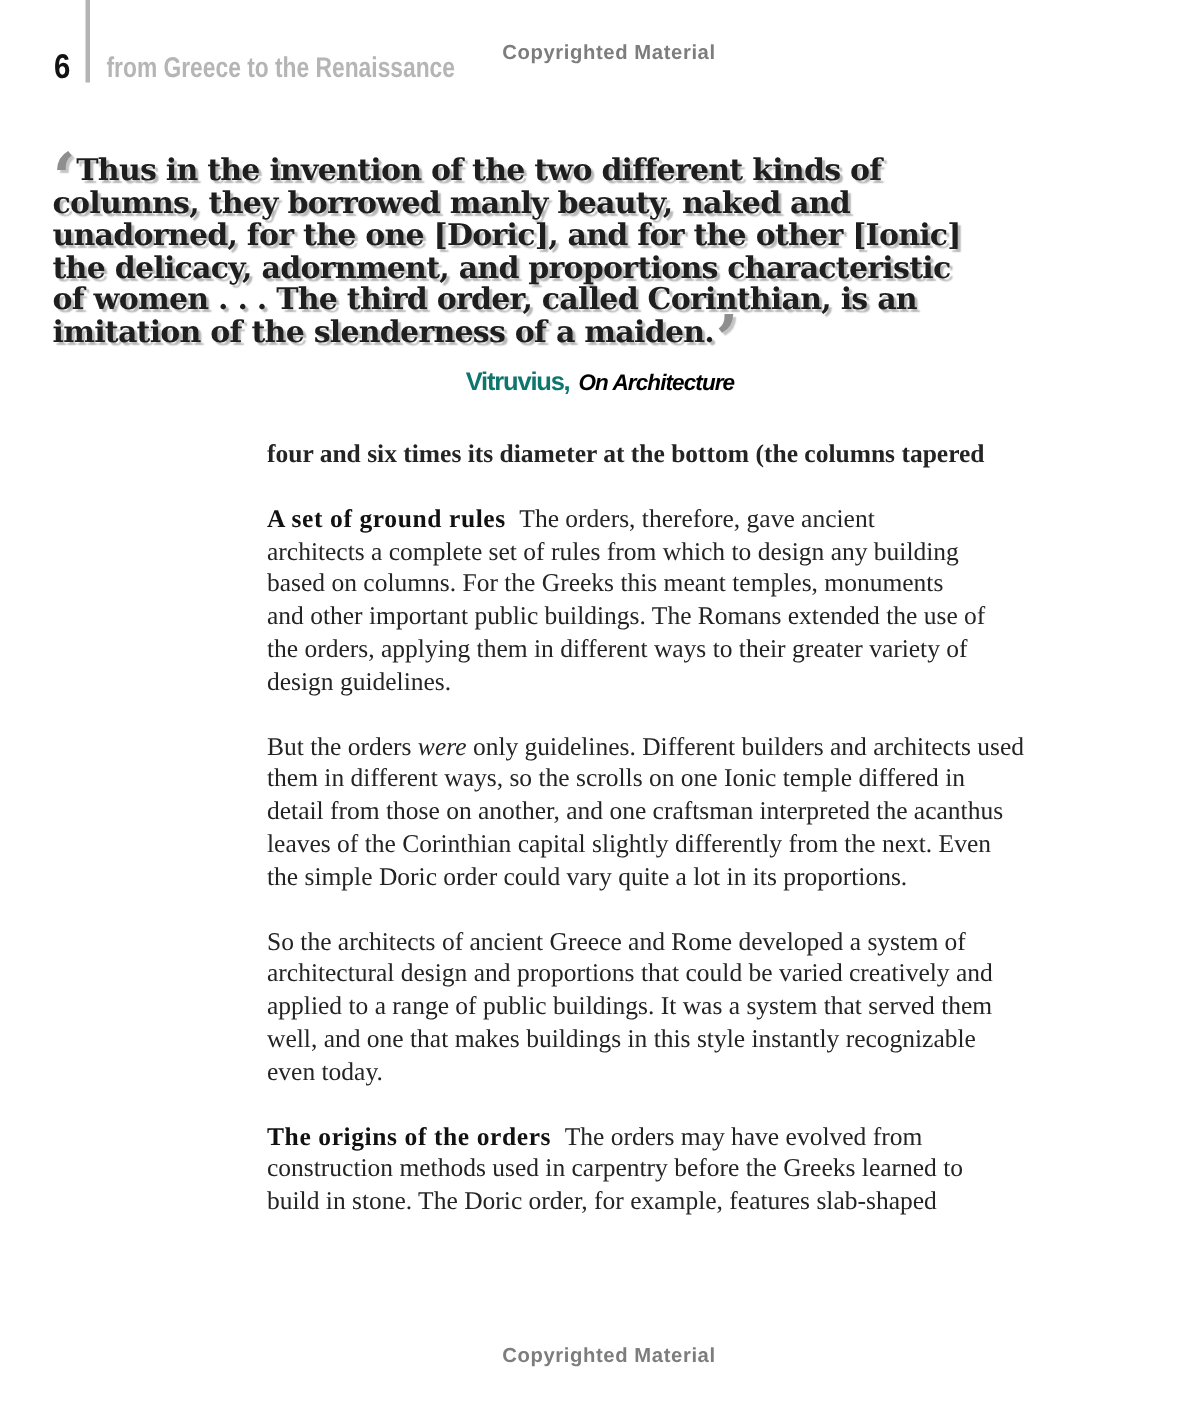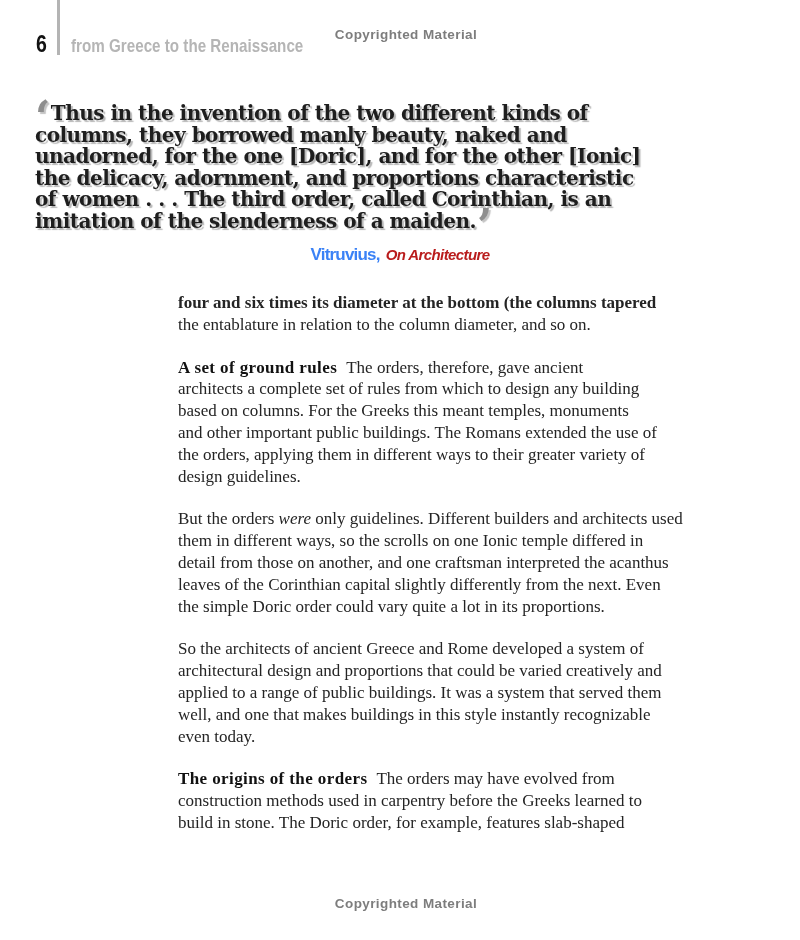--- a/index.html
+++ b/index.html
@@ -41,22 +41,22 @@
   .qmark{
     font-family:"DejaVu Serif", serif;font-weight:bold;font-size:44px;line-height:0;
     color:#8e8e8e;text-shadow:2px 2px 1px #c4c4c4;
   }
   .qmark.open{vertical-align:-13px;margin-right:1px;}
   .qmark.close{vertical-align:-13px;margin-left:1px;}
   .attribution{
     position:absolute;left:0;right:0;top:245px;text-align:center;white-space:nowrap;
     font-family:"Liberation Sans", sans-serif;font-weight:bold;
   }
-  .attr-name{font-size:17px;color:#3b82f6;letter-spacing:-.8px;margin-right:6px;}
-  .attr-work{font-size:15px;font-style:italic;color:#b91c1c;letter-spacing:-.6px;margin-top:16px;}
+  .attr-name{font-size:17px;color:#0f766e;letter-spacing:-.8px;margin-right:6px;}
+  .attr-work{font-size:15px;font-style:italic;color:#000000;letter-spacing:-.6px;margin-top:16px;}
   
   .main{
     position:absolute;left:178px;top:292px;width:545px;
     font-size:17px;line-height:21.8px;color:#242424;
   }
   .para{margin:0 0 21px 0;}
   .line{white-space:nowrap;}
   .firstline-bold{font-weight:bold;}
   .runin{font-weight:bold;letter-spacing:.4px;margin-right:9px;color:#111;}
   .it{font-style:italic;}
@@ -78,21 +78,20 @@
   <div class="qline"><span>imitation of the slenderness of a maiden.</span><span class="qmark close">’</span></div>
 </div>
 <div class="attribution">
   <span class="attr-name">Vitruvius,</span><span class="attr-work">On Architecture</span>
 </div>
 
 <div class="main">
 
   <div class="para">
     <div class="line firstline-bold">four and six times its diameter at the bottom (the columns tapered</div>
-    <div class="line">the entablature in relation to the column diameter, and so on.</div>
   </div>
 
   <div class="para">
     <div class="line"><span class="runin">A set of ground rules</span><span>The orders, therefore, gave ancient</span></div>
     <div class="line">architects a complete set of rules from which to design any building</div>
     <div class="line">based on columns. For the Greeks this meant temples, monuments</div>
     <div class="line">and other important public buildings. The Romans extended the use of</div>
     <div class="line">the orders, applying them in different ways to their greater variety of</div>
     <div class="line">design guidelines.</div>
   </div>

